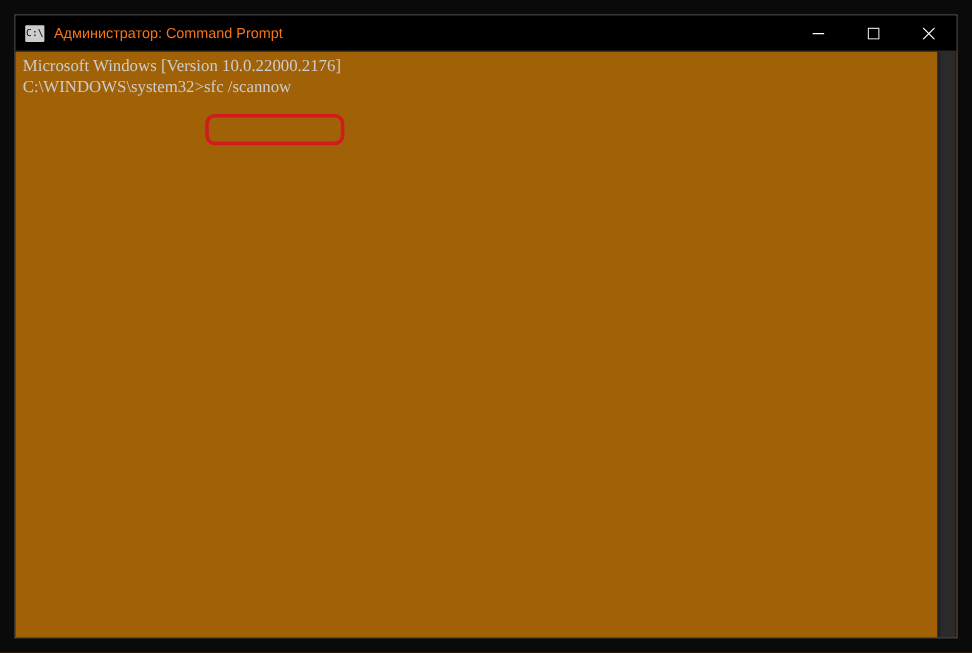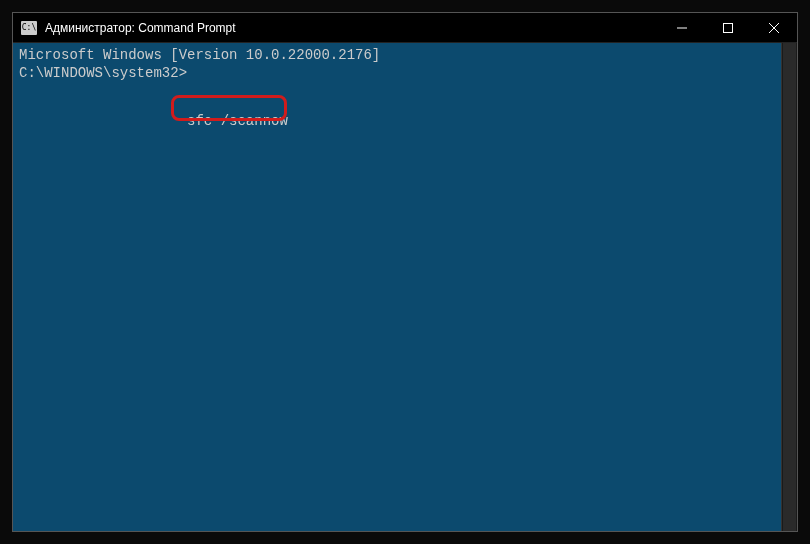--- a/index.html
+++ b/index.html
@@ -41,21 +41,21 @@
       margin-right: 8px;
       display: flex;
       align-items: center;
       justify-content: center;
       font-size: 8px;
       color: #000;
       font-family: Consolas, monospace;
       border-radius: 1px;
     }
     .titlebar-text {
-      color: #ffffff;
+      color: #f97316;
       font-size: 12px;
       flex: 1;
     }
     .window-controls {
       display: flex;
       height: 100%;
     }
     .window-control {
       width: 46px;
       height: 100%;
@@ -64,42 +64,41 @@
       justify-content: center;
       color: #ffffff;
       cursor: pointer;
     }
     .window-control svg {
       width: 10px;
       height: 10px;
     }
     .terminal-body {
       flex: 1;
-      background: #0c4a6e;
+      background: #a16207;
       padding: 4px 6px;
-      font-family: Liberation Mono, monospace;
+      font-family: Liberation Serif, serif;
       font-size: 14px;
       line-height: 1.25;
       color: #cccccc;
       position: relative;
       overflow: hidden;
     }
     .terminal-line {
       white-space: pre;
     }
     .prompt-line {
       display: flex;
       position: relative;
     }
     .prompt-text {
       white-space: pre;
     }
     .command-text {
       white-space: pre;
-      margin-top: 48px;
     }
     .highlight-box {
       position: absolute;
       border: 3px solid #d21c1c;
       border-radius: 8px;
       pointer-events: none;
     }
     .scrollbar {
       position: absolute;
       right: 0;

